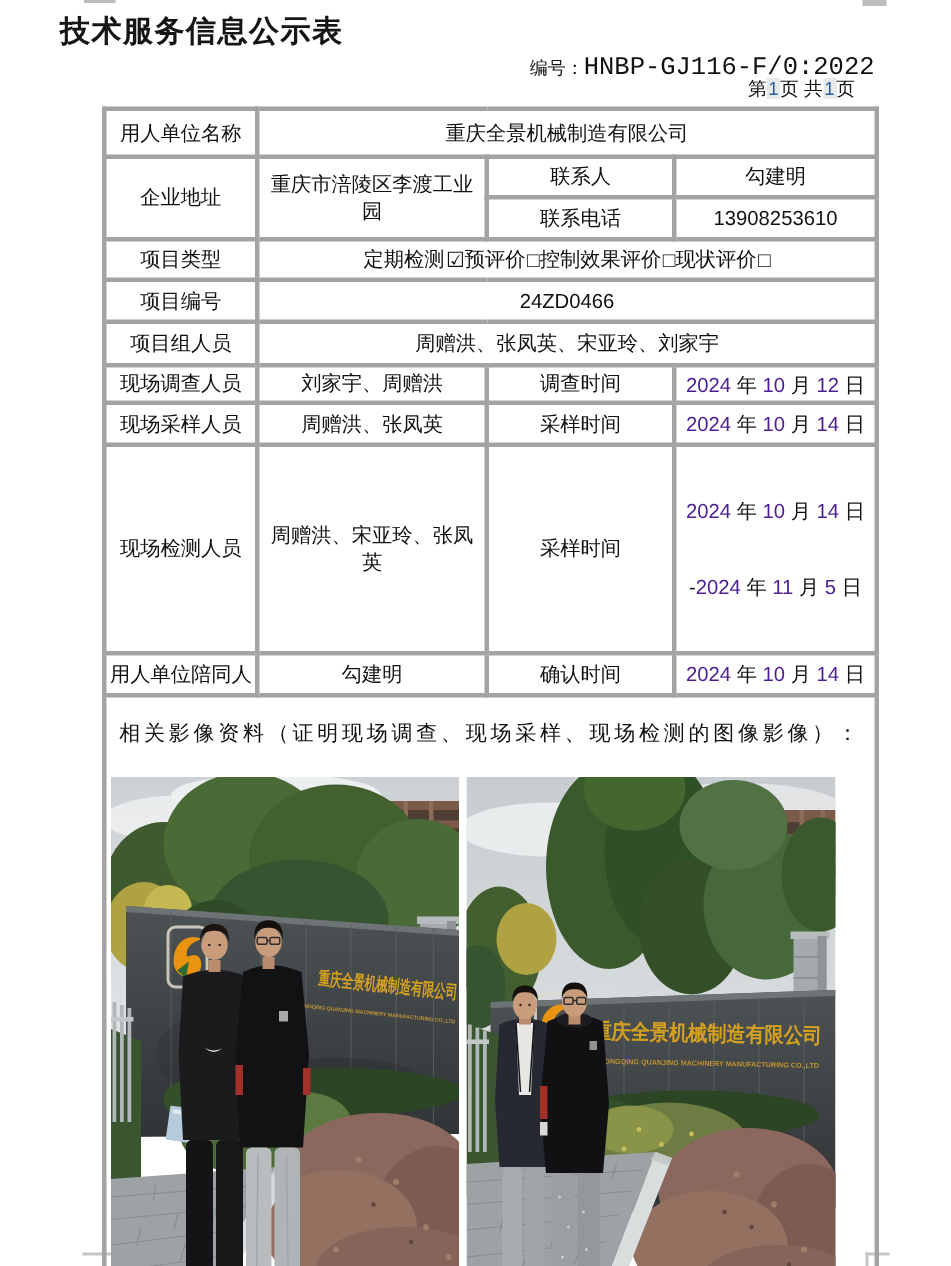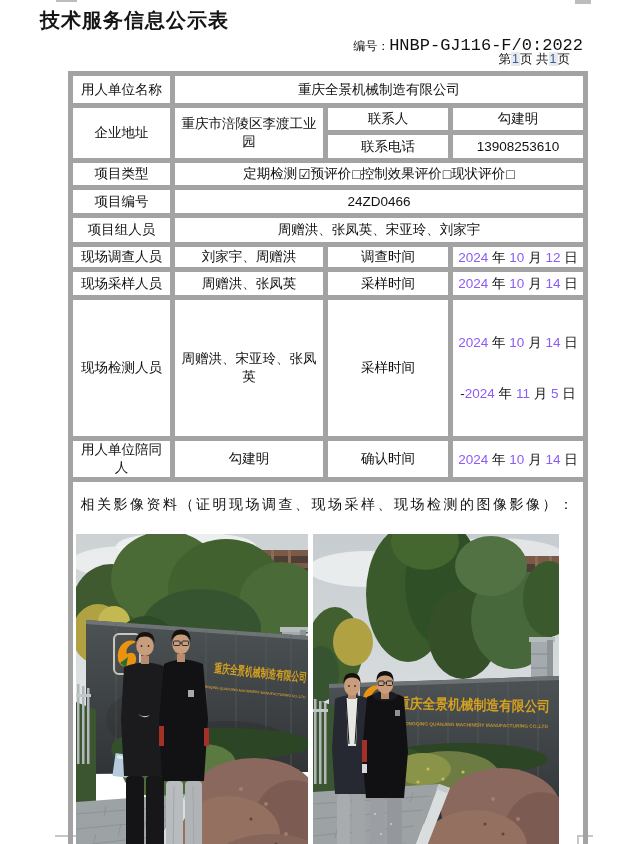--- a/index.html
+++ b/index.html
@@ -16,24 +16,24 @@
 
   .title{position:absolute;top:7px;left:0;width:100%;text-align:left;
     font-size:20px;font-weight:bold;letter-spacing:1px;color:#151515;margin-left:40px;}
   .docno{position:absolute;top:36px;right:51px;font-size:12px;white-space:pre;}
   .docno .code{font-family:"Liberation Mono","DejaVu Sans Mono",monospace;font-size:17px;}
   .pageinfo{position:absolute;top:51px;right:64px;font-size:12.5px;white-space:pre;}
   .pageinfo .num{color:#2E5FA3;background:#e9e9e9;padding:0 1px;}
 
   table.doc{position:absolute;left:68px;top:71px;width:515px;
     border-collapse:collapse;table-layout:fixed;border:2px solid #000;}
-  table.doc td{border:5px solid #a3a3a3;text-align:center;vertical-align:middle;
+  table.doc td{border:3px solid #a3a3a3;text-align:center;vertical-align:middle;
     padding:0 2px;font-size:13.5px;color:#111;overflow:hidden;margin-top:44px;}
   td.lab{font-size:13.5px;}
-  .num{color:#8b5cf6;}
+  .num{color:#4c1d95;}
   .numtext{color:#1F3864;}
   .date{font-size:12.5px;white-space:pre;line-height:17px;}
   .optwrap{display:flex;justify-content:center;align-items:center;text-align:right;}
   .opt{display:inline-flex;align-items:center;gap:1px;font-size:13.5px;}
   .cb{font-size:14px;line-height:1;}
   td.media{vertical-align:top;text-align:left;padding:4px 3px 0 4px;}
   .media-note{font-size:14px;letter-spacing:2.5px;line-height:20px;}
   .photos{display:flex;gap:5px;margin-top:20px;margin-left:1px;letter-spacing:normal;}
   .photos svg text{letter-spacing:normal;}
 </style>

